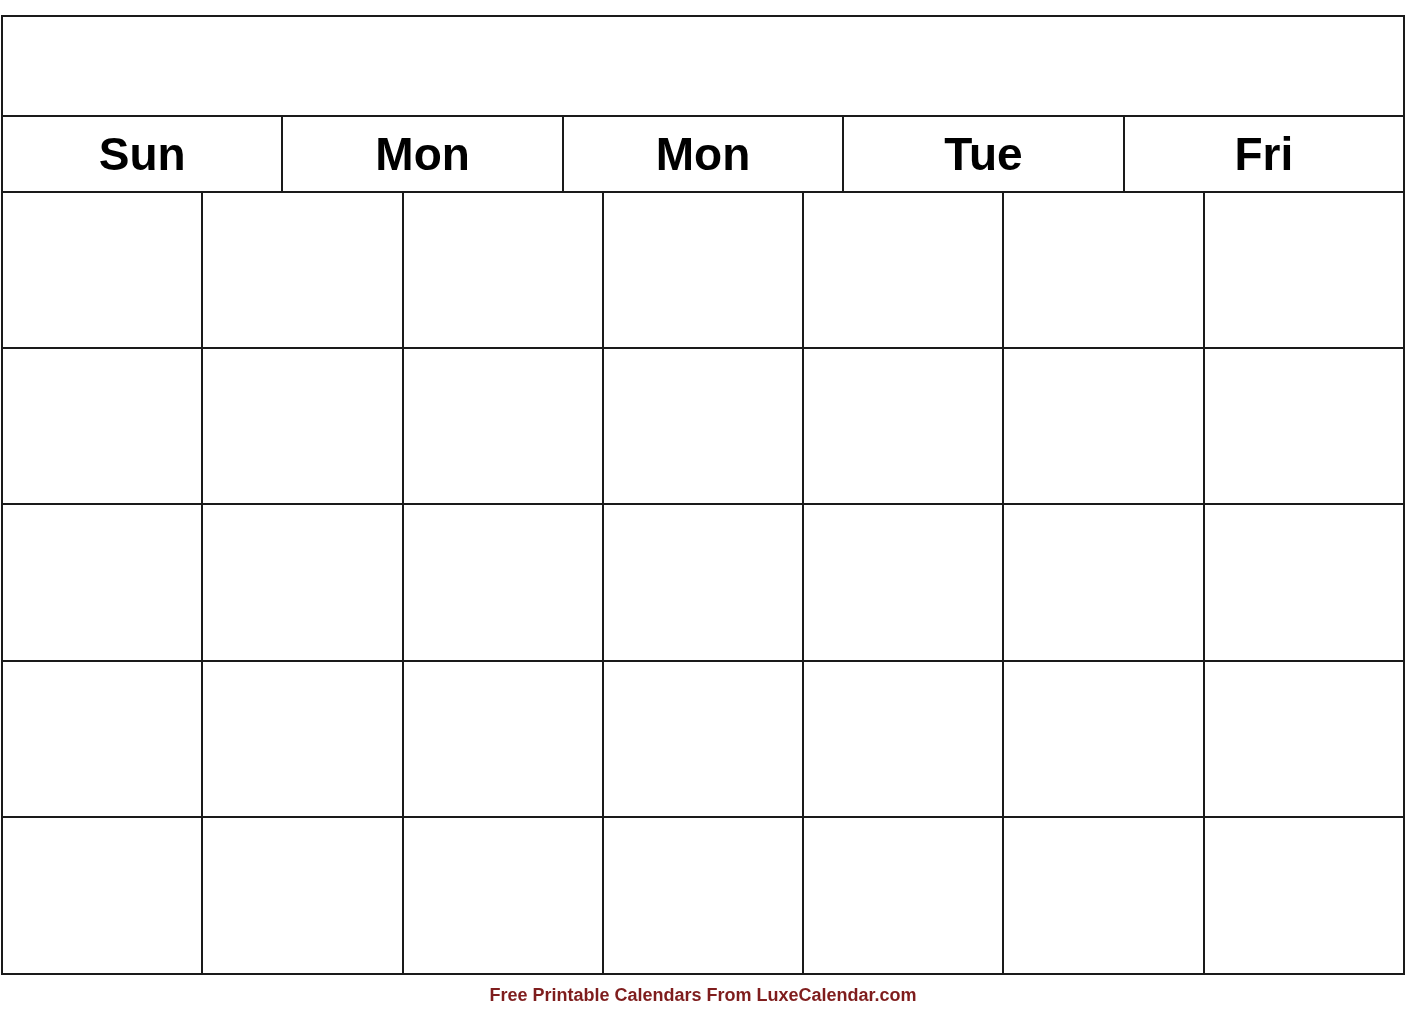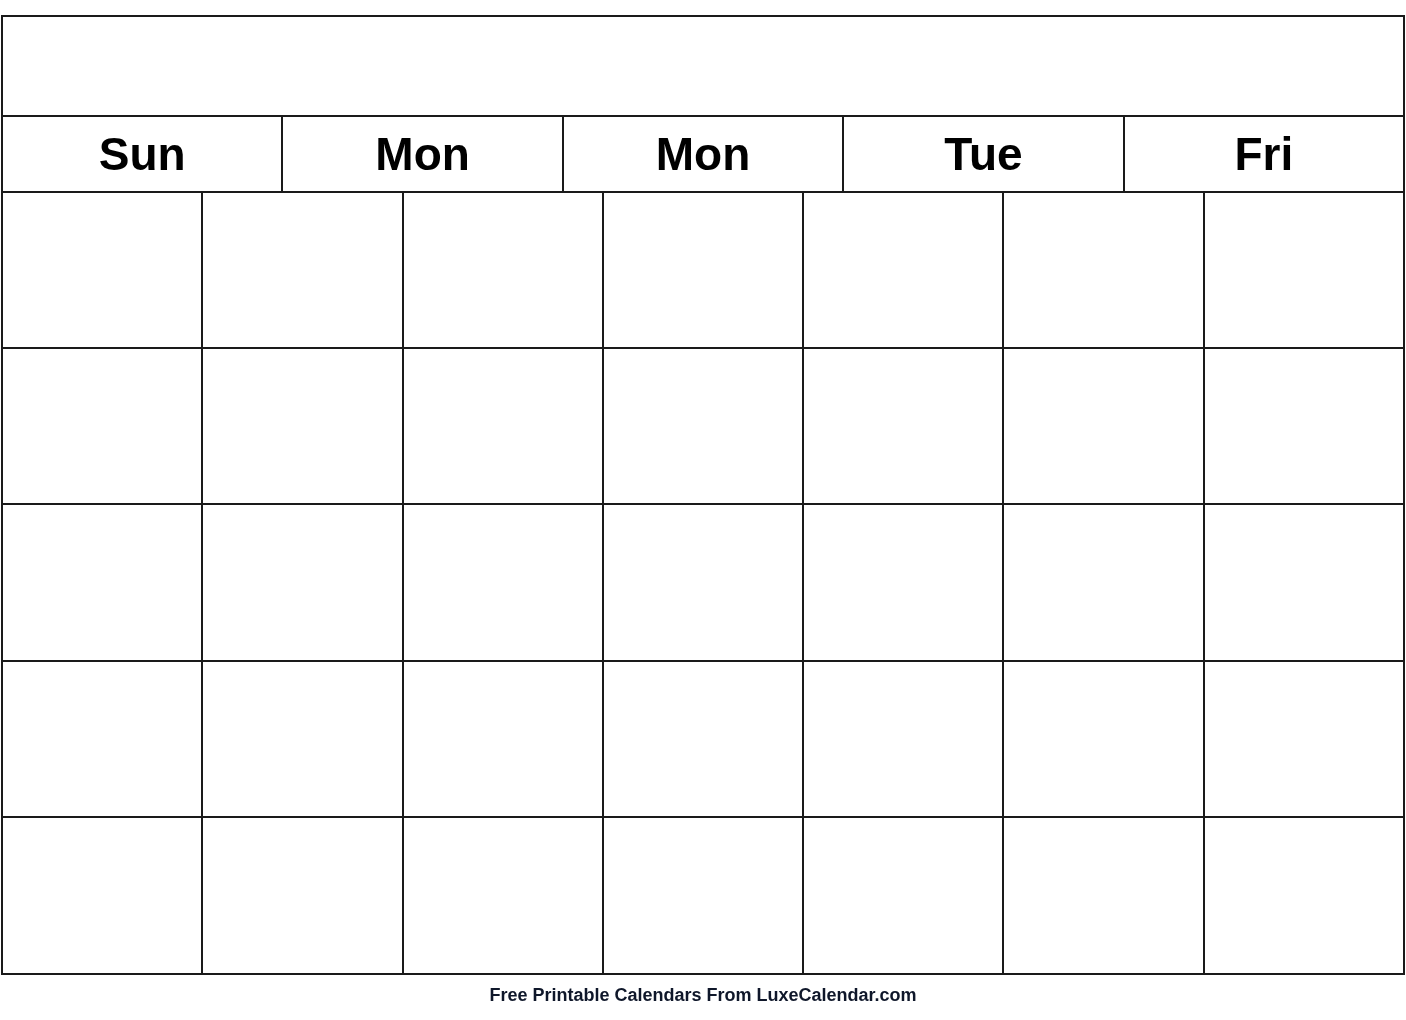--- a/index.html
+++ b/index.html
@@ -76,21 +76,21 @@
     }
 
     .calendar-day-cell:last-child {
       border-right: none;
     }
 
     .footer-text {
       margin-top: 10px;
       font-size: 18px;
       font-weight: bold;
-      color: #0f172a;
+      color: #7f1d1d;
       font-family: Arial, sans-serif;
     }
   </style>
 </head>
 <body>
 
 <div class="calendar-wrapper">
   <div class="calendar-title-row"></div>
   <div class="calendar-header-row">
     <div class="calendar-header-cell">Sun</div>

